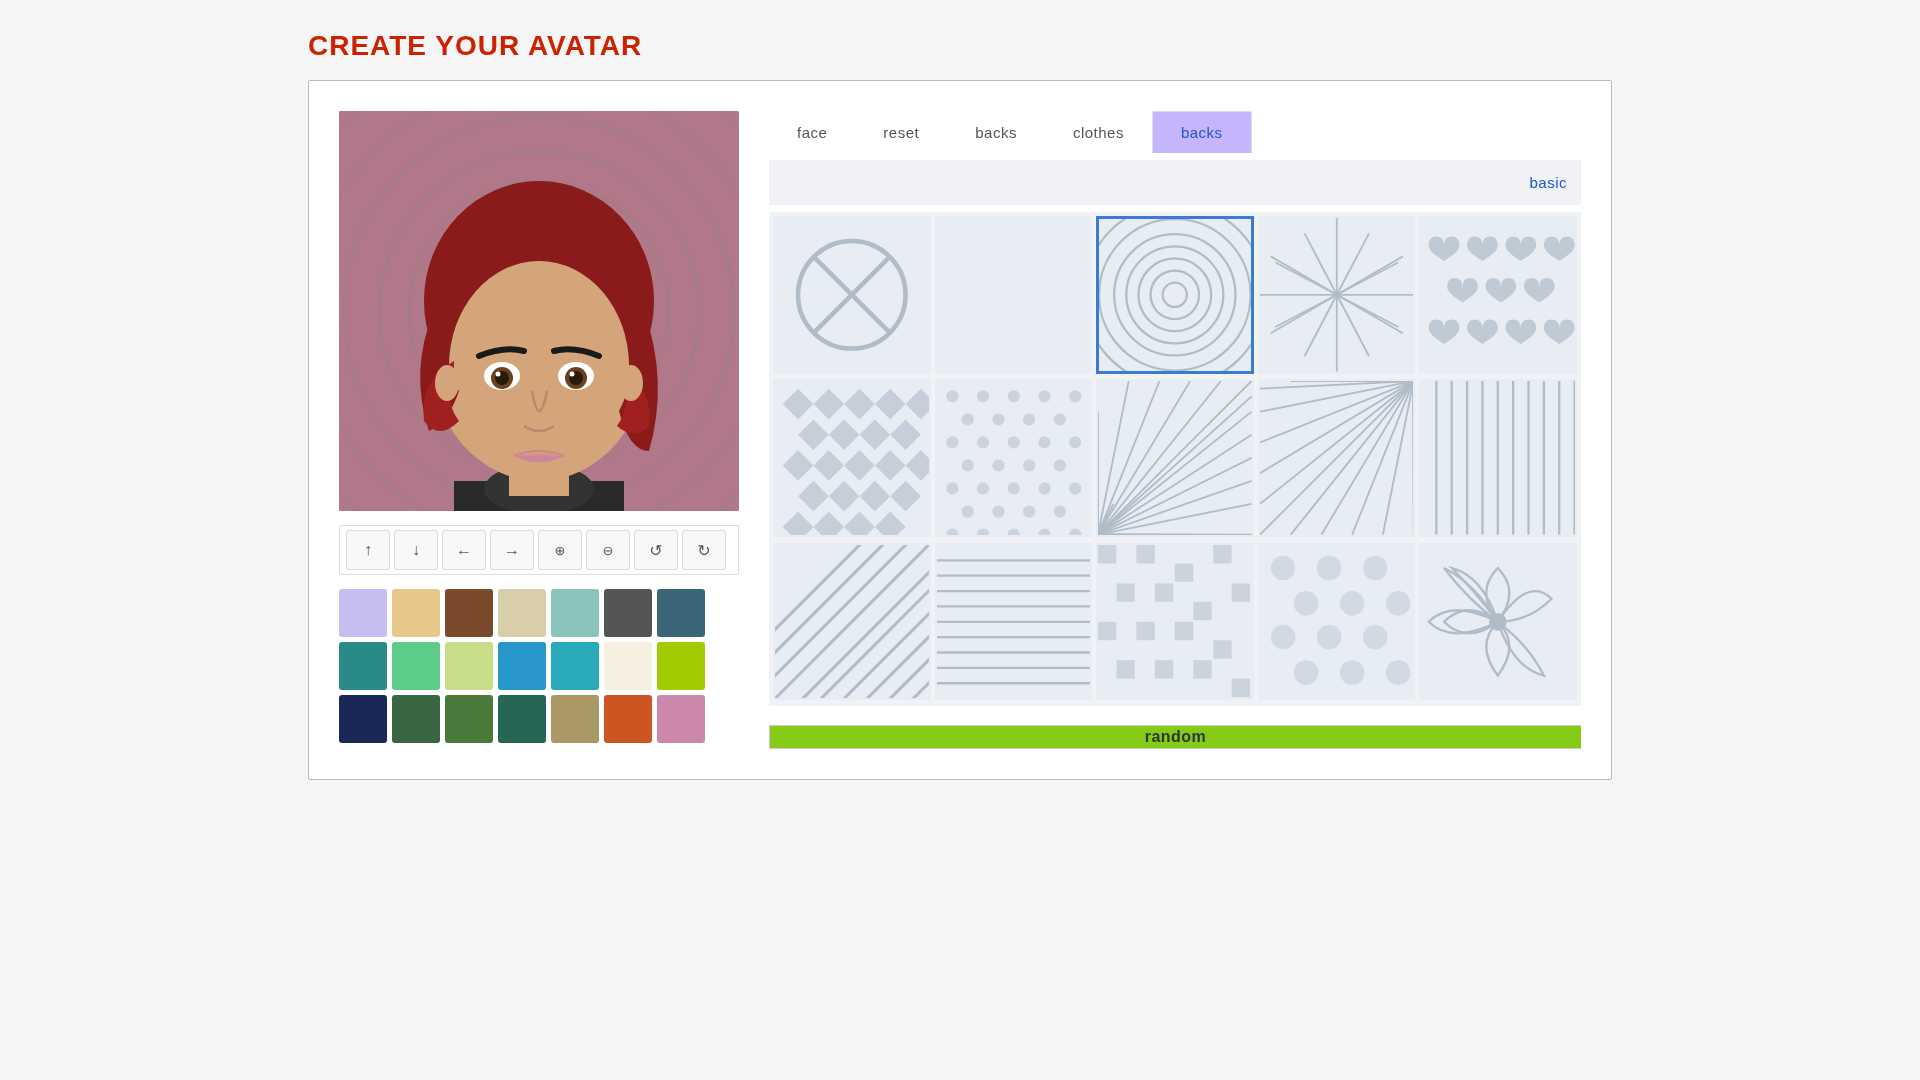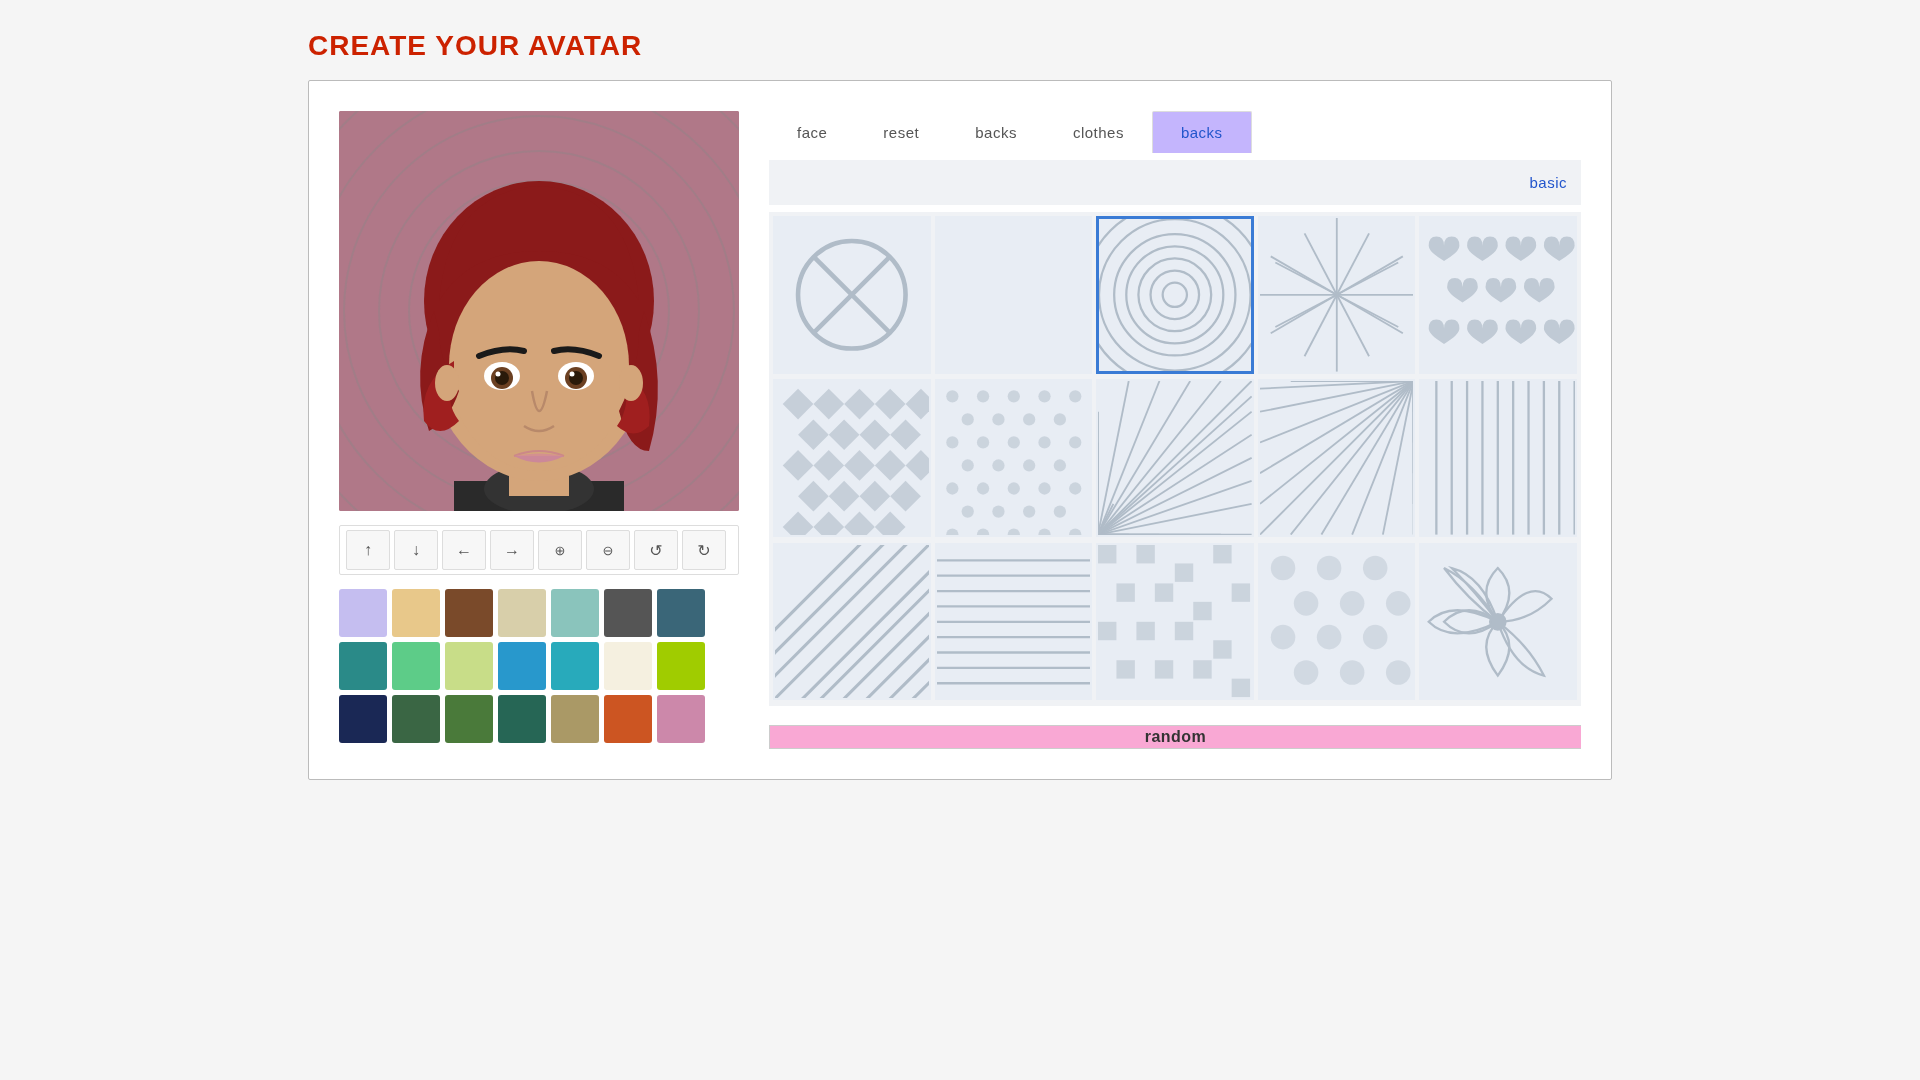--- a/index.html
+++ b/index.html
@@ -164,21 +164,21 @@
       display: flex;
       gap: 0;
       margin-top: 12px;
     }
     .bottom-btn {
       flex: 1;
       padding: 2px 0;
       font-size: 16px;
       font-weight: 600;
       letter-spacing: 0.5px;
-      background: #f9a8d4;
+      background: #84cc16;
       border: 1.5px solid #ccc;
       cursor: pointer;
       transition: background 0.15s;
       color: #333;
     }
     .bottom-btn:first-child { border-right: none; }
   </style>
 </head>
 <body>
 

